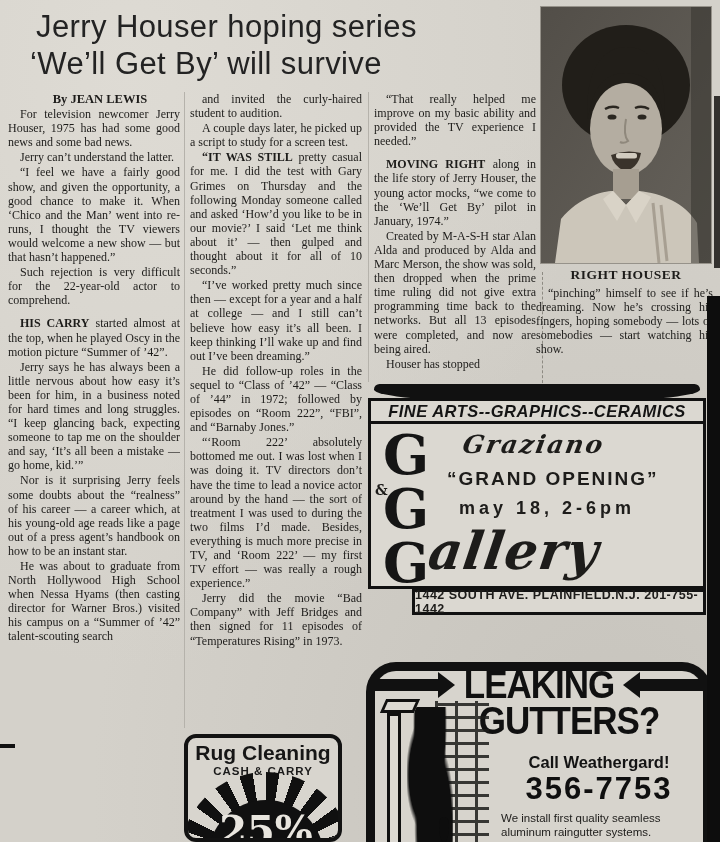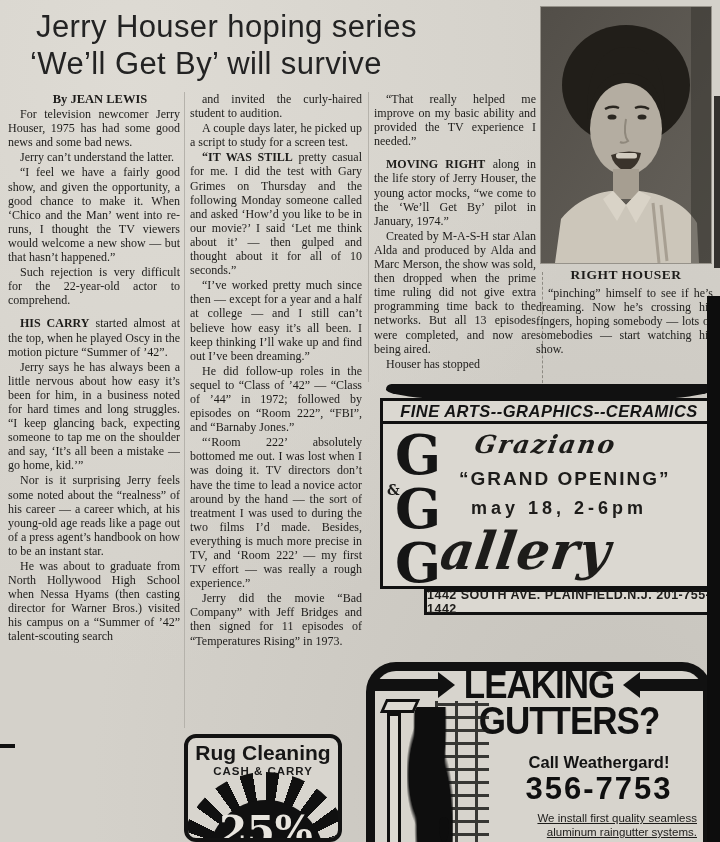--- a/index.html
+++ b/index.html
@@ -45,21 +45,21 @@
   .rug-title{font-family:"Liberation Sans",sans-serif;font-weight:bold;font-size:21px;margin-top:3px;color:#161616;}
   .rug-sub{font-family:"Liberation Sans",sans-serif;font-weight:bold;font-size:11.5px;letter-spacing:1px;color:#1a1a1a;}
   .star-wrap{position:absolute;left:-8px;top:34px;width:172px;height:172px;}
   .spikes{position:absolute;inset:0;border-radius:50%;
     background:repeating-conic-gradient(#101010 0deg 9deg, rgba(0,0,0,0) 9deg 18deg);}
   .core{position:absolute;inset:16%;background:#101010;border-radius:50%;}
   .pct{position:absolute;left:0;right:0;top:34px;text-align:center;color:#e8e5de;
     font-family:"DejaVu Serif",serif;font-weight:bold;font-size:40px;}
 
   
-  .ad-gallery{position:absolute;left:380px;top:384px;width:338px;height:234px;}
+  .ad-gallery{position:absolute;left:368px;top:384px;width:338px;height:234px;}
   .gal-ribbon{position:absolute;left:6px;top:0;right:6px;height:18px;background:#111;
     border-radius:8px 8px 60% 60%/8px 8px 100% 100%;}
   .gal-header{position:absolute;left:0;top:14px;right:0;height:26px;background:#dbd8d1;
     border:3px solid #111;display:flex;align-items:center;justify-content:center;
     font-family:"Liberation Sans",sans-serif;font-style:italic;font-weight:bold;
     font-size:16.5px;letter-spacing:.5px;color:#141414;}
   .gal-main{position:absolute;left:0;top:40px;right:0;height:165px;background:#dbd8d1;
     border:3px solid #111;border-top:none;}
   .bigG{position:absolute;font-family:"DejaVu Serif",serif;font-weight:bold;color:#151515;
     font-size:54px;line-height:46px;}
@@ -92,23 +92,23 @@
   .gut-t1{position:absolute;left:0;right:0;top:-6px;text-align:center;
     font-family:"Liberation Sans",sans-serif;font-weight:bold;font-size:35px;color:#101010;
     transform:scaleY(1.12);letter-spacing:-1px;}
   .gut-t2{position:absolute;left:60px;right:0;top:30px;text-align:center;
     font-family:"Liberation Sans",sans-serif;font-weight:bold;font-size:35px;color:#101010;
     transform:scaleY(1.12);letter-spacing:-1px;}
   .gut-call{position:absolute;left:128px;right:8px;top:82px;text-align:center;
     font-family:"Liberation Sans",sans-serif;font-weight:bold;font-size:16.5px;color:#131313;}
   .gut-phone{position:absolute;left:128px;right:8px;top:100px;text-align:center;
     font-family:"Liberation Sans",sans-serif;font-weight:bold;font-size:31px;letter-spacing:2px;color:#0f0f0f;}
-  .gut-body{position:absolute;left:126px;right:6px;top:140px;text-align:right;
+  .gut-body{position:absolute;left:126px;right:6px;top:140px;text-align:left;
     font-family:"Liberation Sans",sans-serif;font-size:11.5px;line-height:14px;color:#27262
-4;text-decoration:underline;}
+4;}
   .gut-cta{position:absolute;left:120px;right:4px;top:172px;text-align:center;
     font-family:"Liberation Serif",serif;font-style:italic;font-weight:bold;font-size:13.5px;line-height:15px;color:#0369a1;}
 
   
   .gut-ill{position:absolute;left:4px;top:26px;width:112px;height:187px;overflow:hidden;}
   .wall{position:absolute;right:2px;top:4px;width:54px;height:100%;opacity:.85;
     background:
       repeating-linear-gradient(0deg,#1c1c1a 0 3px,rgba(0,0,0,0) 3px 13px),
       repeating-linear-gradient(90deg,#1c1c1a 0 3px,rgba(0,0,0,0) 3px 20px);}
   .splotch{position:absolute;left:28px;top:10px;width:46px;height:150px;
@@ -172,21 +172,21 @@
   <div class="vrule r3"></div>
 
   <div class="col col1">
     <p class="byline">By JEAN LEWIS</p>
     <p><b></b><span>For television newcomer Jerry Houser, 1975 has had some good news and some bad news.</span></p>
     <p><b></b><span>Jerry can’t understand the latter.</span></p>
     <p><b></b><span>“I feel we have a fairly good show, and given the opportunity, a good chance to make it. When ‘Chico and the Man’ went into re-runs, I thought the TV viewers would welcome a new show — but that hasn’t happened.”</span></p>
     <p><b></b><span>Such rejection is very difficult for the 22-year-old actor to comprehend.</span></p>
     <p class="gap"><b>HIS CARRY</b><span> started almost at the top, when he played Oscy in the motion picture “Summer of ’42”.</span></p>
     <p><b></b><span>Jerry says he has always been a little nervous about how easy it’s been for him, in a business noted for hard times and long struggles. “I keep glancing back, expecting someone to tap me on the shoulder and say, ‘It’s all been a mistake — go home, kid.’”</span></p>
-    <p><b></b><span>Nor is it surprising Jerry feels some noted about the “realness” of his career — a career which, at his young-old age reads like a page out of a press agent’s handbook on how to be an instant star.</span></p>
+    <p><b></b><span>Nor is it surprising Jerry feels some doubts about the “realness” of his career — a career which, at his young-old age reads like a page out of a press agent’s handbook on how to be an instant star.</span></p>
     <p><b></b><span>He was about to graduate from North Hollywood High School when Nessa Hyams (then casting director for Warner Bros.) visited his campus on a “Summer of ’42” talent-scouting search</span></p>
   </div>
 
   <div class="col col2">
     <p><b></b><span>and invited the curly-haired student to audition.</span></p>
     <p><b></b><span>A couple days later, he picked up a script to study for a screen test.</span></p>
     <p><b>“IT WAS STILL</b><span> pretty casual for me. I did the test with Gary Grimes on Thursday and the following Monday someone called and asked ‘How’d you like to be in our movie?’ I said ‘Let me think about it’ — then gulped and thought about it for all of 10 seconds.”</span></p>
     <p><b></b><span>“I’ve worked pretty much since then — except for a year and a half at college — and I still can’t believe how easy it’s all been. I keep thinking I’ll wake up and find out I’ve been dreaming.”</span></p>
     <p><b></b><span>He did follow-up roles in the sequel to “Class of ’42” — “Class of ’44” in 1972; followed by episodes on “Room 222”, “FBI”, and “Barnaby Jones.”</span></p>
     <p><b></b><span>“‘Room 222’ absolutely bottomed me out. I was lost when I was doing it. TV directors don’t have the time to lead a novice actor around by the hand — the sort of treatment I was used to during the two films I’d made. Besides, everything is much more precise in TV, and ‘Room 222’ — my first TV effort — was really a rough experience.”</span></p>

